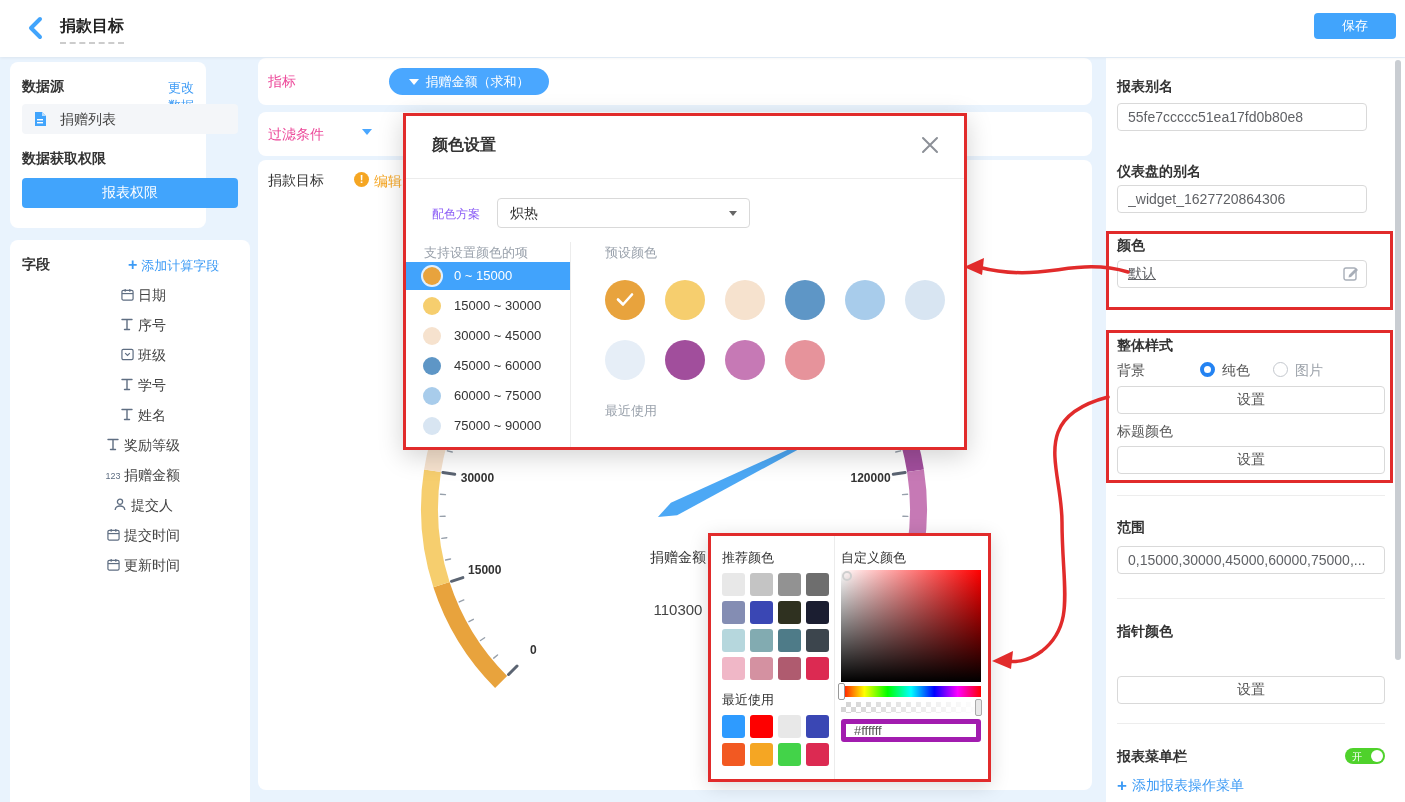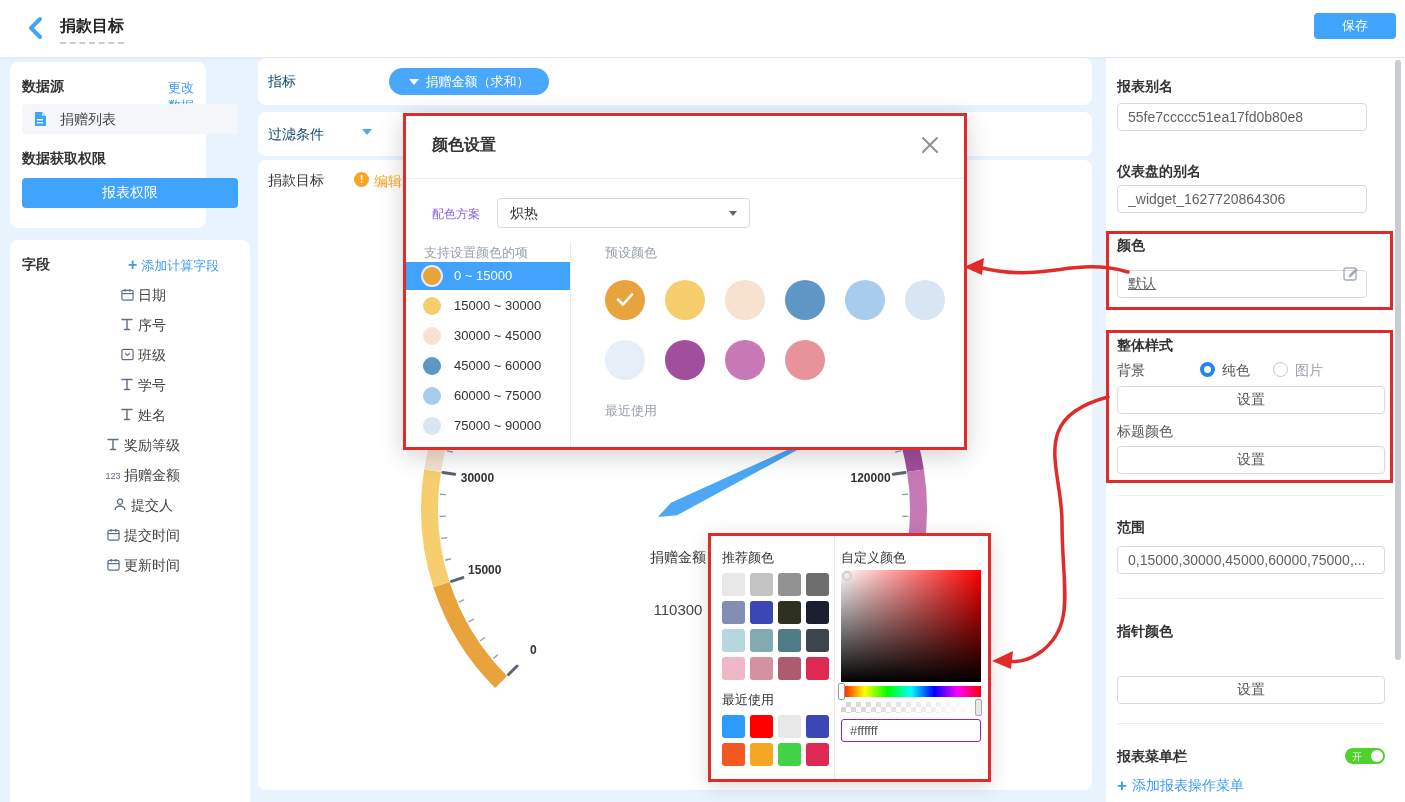--- a/index.html
+++ b/index.html
@@ -26,21 +26,21 @@
   #fields-title { left:12px; top:16px; }
   #add-field { left:118px; top:16px; }
   #add-field .plus { font-size:16px; font-weight:bold; margin-right:4px; }
   #fields-list { left:0; top:40px; width:240px; }
   .field-item { height:30px; line-height:30px; padding-left:22px; font-size:14px; color:#444; cursor:pointer; }
   .field-item .f-ic { display:inline-block; width:22px; color:#5F6E82; font-size:9px; vertical-align:middle; }
   .field-item svg { vertical-align:-2px; }
   
   #row-metric { left:258px; top:58px; width:834px; height:47px; }
   #row-filter { left:258px; top:112px; width:834px; height:44px; }
-  .row-label { position:absolute; left:10px; top:0; font-size:14px; color:#0c4a6e; line-height:44px; }
+  .row-label { position:absolute; left:10px; top:0; font-size:14px; color:#ec4899; line-height:44px; }
   #metric-pill { left:131px; top:10px; width:160px; height:27px; background:#4AA7FF; border-radius:14px; color:#fff; font-size:13px; text-align:center; line-height:27px; cursor:pointer; }
   .caret-down { display:inline-block; width:0; height:0; border-left:5px solid transparent; border-right:5px solid transparent; border-top:6px solid #fff; margin-right:7px; vertical-align:1px; }
   #filter-caret { left:104px; top:17px; width:0; height:0; border-left:5px solid transparent; border-right:5px solid transparent; border-top:6px solid #4AA7FF; }
   
   #chart-card { left:258px; top:160px; width:834px; height:630px; overflow:hidden; }
   #target-label { left:10px; top:12px; font-size:14px; color:#333; }
   #warn-ic { left:96px; top:12px; width:15px; height:15px; background:#F5A623; border-radius:50%; color:#fff; font-size:11px; font-weight:bold; text-align:center; line-height:15px; }
   #edit-label { left:116px; top:13px; font-size:14px; color:#F5A623; cursor:pointer; }
   #gauge { left:0; top:0; }
   
@@ -78,21 +78,21 @@
   #sat-handle { left:131px; top:35px; width:10px; height:10px; border-radius:50%; border:2px solid #cfcfcf; background:transparent; }
   #hue-bar { left:130px; top:150px; width:140px; height:11px; cursor:pointer;
     background:linear-gradient(to right,#f00,#ff0,#0f0,#0ff,#00f,#f0f,#f00); }
   #hue-handle { left:127px; top:147px; width:7px; height:17px; background:#fff; border:1px solid #999; border-radius:2px; }
   #alpha-bar { left:130px; top:166px; width:140px; height:11px; cursor:pointer;
     background-image:linear-gradient(to right,rgba(255,255,255,0),#fff),
       linear-gradient(45deg,#d4d4d4 25%,transparent 25%,transparent 75%,#d4d4d4 75%),
       linear-gradient(45deg,#d4d4d4 25%,transparent 25%,transparent 75%,#d4d4d4 75%);
     background-size:100% 100%,10px 10px,10px 10px; background-position:0 0,0 0,5px 5px; }
   #alpha-handle { left:264px; top:163px; width:7px; height:17px; background:#e8e8e8; border:1px solid #aaa; border-radius:2px; }
-  #hex-input { left:130px; top:183px; width:140px; height:23px; border:1px solid #a21caf; border-radius:3px; font-size:13px; color:#555; padding-left:8px; font-family:"Liberation Sans","DejaVu Sans",sans-serif; }
+  #hex-input { left:130px; top:183px; width:140px; height:23px; border:5px solid #a21caf; border-radius:3px; font-size:13px; color:#555; padding-left:8px; font-family:"Liberation Sans","DejaVu Sans",sans-serif; }
   
   #panel { left:1106px; top:58px; width:299px; height:744px; background:#fff; z-index:2; }
   .p-label { position:absolute; left:11px; font-size:14px; font-weight:bold; color:#333; }
   .p-sublabel { position:absolute; left:11px; font-size:14px; color:#555; }
   .p-input { position:absolute; left:11px; width:250px; height:28px; border:1px solid #D9D9D9; border-radius:4px; font-size:14px; color:#606266; padding-left:10px; font-family:"Liberation Sans","DejaVu Sans",sans-serif; background:#fff; }
   .p-btn { position:absolute; left:11px; width:268px; height:28px; background:#fff; border:1px solid #D9D9D9; border-radius:4px; font-size:14px; color:#555; cursor:pointer; }
   .p-div { position:absolute; left:11px; width:268px; height:1px; background:#EDEDED; }
   #edit-color-ic { left:237px; top:207px; width:16px; height:16px; cursor:pointer; }
   .radio { position:absolute; width:15px; height:15px; border-radius:50%; cursor:pointer; }
   .radio.on { border:4px solid #2483F2; background:#fff; }
@@ -369,21 +369,21 @@
   <div id="alpha-handle" class="abs"></div>
   <input id="hex-input" class="abs" value="#ffffff" style="">
 </div>
 
 <div id="panel" class="abs">
   <div class="p-label" style="top:20px">报表别名</div>
   <input class="p-input" style="top: 45px;" value="55fe7ccccc51ea17fd0b80e8">
   <div class="p-label" style="top:105px">仪表盘的别名</div>
   <input class="p-input" style="top: 127px;" value="_widget_1627720864306">
   <div class="p-label" style="top:179px">颜色</div>
-  <input class="p-input" style="top: 212px; text-decoration: underline;" value="默认">
+  <input class="p-input" style="top: 202px; text-decoration: underline;" value="默认">
   <svg id="edit-color-ic" class="abs" viewBox="0 0 16 16">
       <rect x="1" y="3" width="12" height="12" rx="2" fill="none" stroke="#A8AEB8" stroke-width="1.4"></rect>
       <path d="M6 10 L13 3 L15 5 L8 12 L5.5 12.5 Z" fill="#A8AEB8"></path>
     </svg>
 
   <div class="p-label" style="top:279px">整体样式</div>
   <div class="p-sublabel" style="top:304px">背景</div>
   <div class="radio on abs" style="left:94px; top:304px"></div>
   <div class="p-sublabel" style="left:116px; top:304px">纯色</div>
   <div class="radio off abs" style="left:167px; top:304px"></div>

